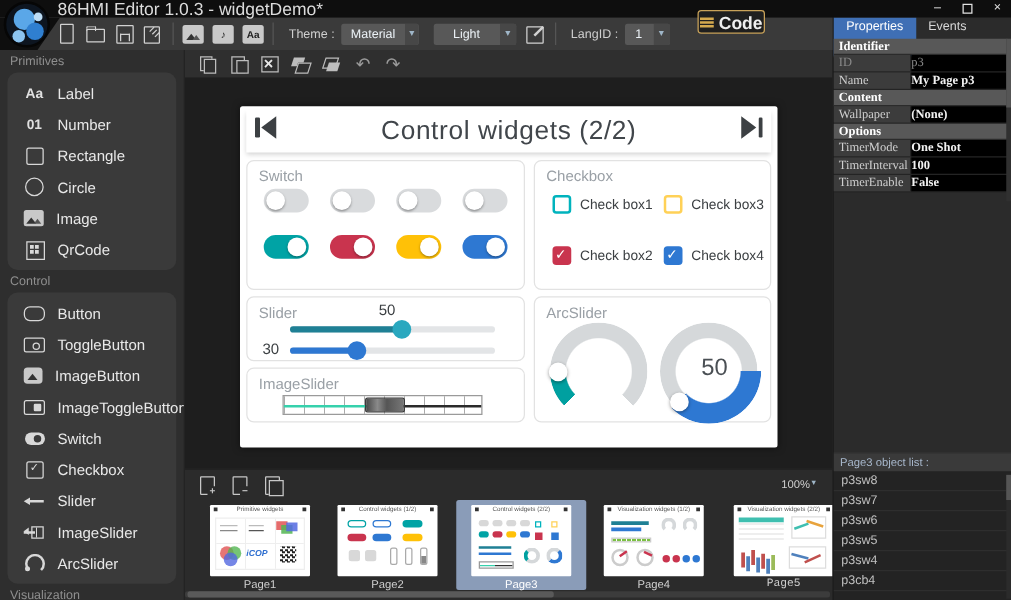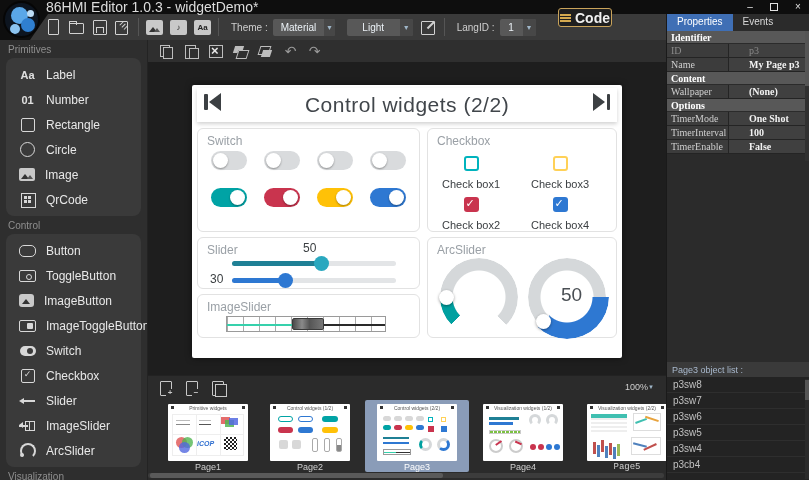--- a/index.html
+++ b/index.html
@@ -115,21 +115,21 @@
   
   .sw-rows { position:absolute; left:0; top:22px; width:100%; display:flex; flex-direction:column; gap:18px; align-items:center; }
   .sw-row { display:flex; gap:17px; }
   .sw { width:36px; height:19px; border-radius:10px; position:relative; cursor:default; }
   .sw.off { background:#d9dbdd; }
   .sw .knob { position:absolute; top:2px; width:15px; height:15px; background:#fff; border-radius:50%; box-shadow:0 1px 2px rgba(0,0,0,.35); }
   .sw.off .knob { left:2px; } .sw.on .knob { right:2px; }
   .sw.teal { background:#00a3a5; } .sw.red { background:#c9344e; } .sw.yellow { background:#ffc107; } .sw.blue { background:#2e78d2; }
 
   
-  .cb-item { position:absolute; display:flex; align-items:center; gap:7px; cursor:default;flex-direction:column; }
+  .cb-item { position:absolute; display:flex; align-items:center; gap:7px; cursor:default; }
   .cb-box { width:15px; height:15px; border-radius:3px; position:relative; flex:none; }
   .cb-box.out-teal { border:2px solid #00b3bd; }
   .cb-box.out-yellow { border:2px solid #ffd157; }
   .cb-box.fill-red { background:#c9344e; }
   .cb-box.fill-blue { background:#2e78d2; }
   .cb-box .tick { position:absolute; left:2px; top:0px; color:#fff; font-size:11px; font-weight:bold; }
   .cb-label { font-size:11px; color:#3c4043; }
 
   
   .track { position:absolute; height:5px; border-radius:3px; background:#e3e5e7; }
@@ -182,21 +182,21 @@
 
   
   .rightpanel { position:absolute; left:666px; top:14px; width:143px; height:466px; background:#2b2b2b; border-left:1px solid #1a1a1a; }
   .ptabs { position:absolute; left:0; top:0; width:100%; height:32px; display:flex; border-bottom:1px solid #444; }
   .ptab { padding:0 10px; font-size:10px; line-height:16px; color:#d8d8d8; cursor:default; }
   .ptab.active { background:#3f6fb5; color:#fff; }
   .pgrid { position:absolute; left:0; top:17px; width:139px; font-size:10px;font-family:Liberation Serif, serif; }
   .pg-sec { height:13px; background:#585858; color:#fff; font-weight:bold; padding-left:4px; line-height:13px; border-bottom:1px solid #2b2b2b; }
   .pg-row { display:flex; height:14px; border-bottom:1px solid #242424; }
   .pg-l { width:62px; background:#3c3c3c; color:#cfcfcf; padding-left:4px; line-height:13px; border-right:1px solid #242424; overflow:hidden; white-space:nowrap; }
-  .pg-v { flex:1; background:#404040; color:#f2f2f2; font-weight:bold; padding-left:20px; line-height:13px; overflow:hidden; white-space:nowrap; cursor:default; }
+  .pg-v { flex:1; background:#000000; color:#f2f2f2; font-weight:bold; padding-left:0; line-height:13px; overflow:hidden; white-space:nowrap; cursor:default; }
   .pg-row.muted .pg-l { color:#8a8a8a; }
   .pg-row.muted .pg-v { color:#8a8a8a; font-weight:normal; }
   .pscroll { position:absolute; right:0; top:17px; width:4px; height:130px; background:#303030; }
   .pscroll .pt { position:absolute; top:0; width:4px; height:55px; background:#555; cursor:default; }
 
   .objlist { position:absolute; left:0; top:348px; width:143px; height:118px; background:#232323; border-top:1px solid #3a3a3a; }
   .ol-head { height:14px; background:#3a3a3a; font-size:9px; color:#a8b8cc; line-height:14px; padding-left:5px; }
   .ol-item { height:16px; line-height:16px; font-size:10px; color:#c0c0c0; padding-left:6px; border-bottom:1px solid #2e2e2e; cursor:default; }
   .ol-scroll { position:absolute; right:1px; top:16px; width:4px; height:100px; background:#2b2b2b; }
   .ol-scroll .ot { position:absolute; top:1px; width:4px; height:20px; background:#555; cursor:default; }

